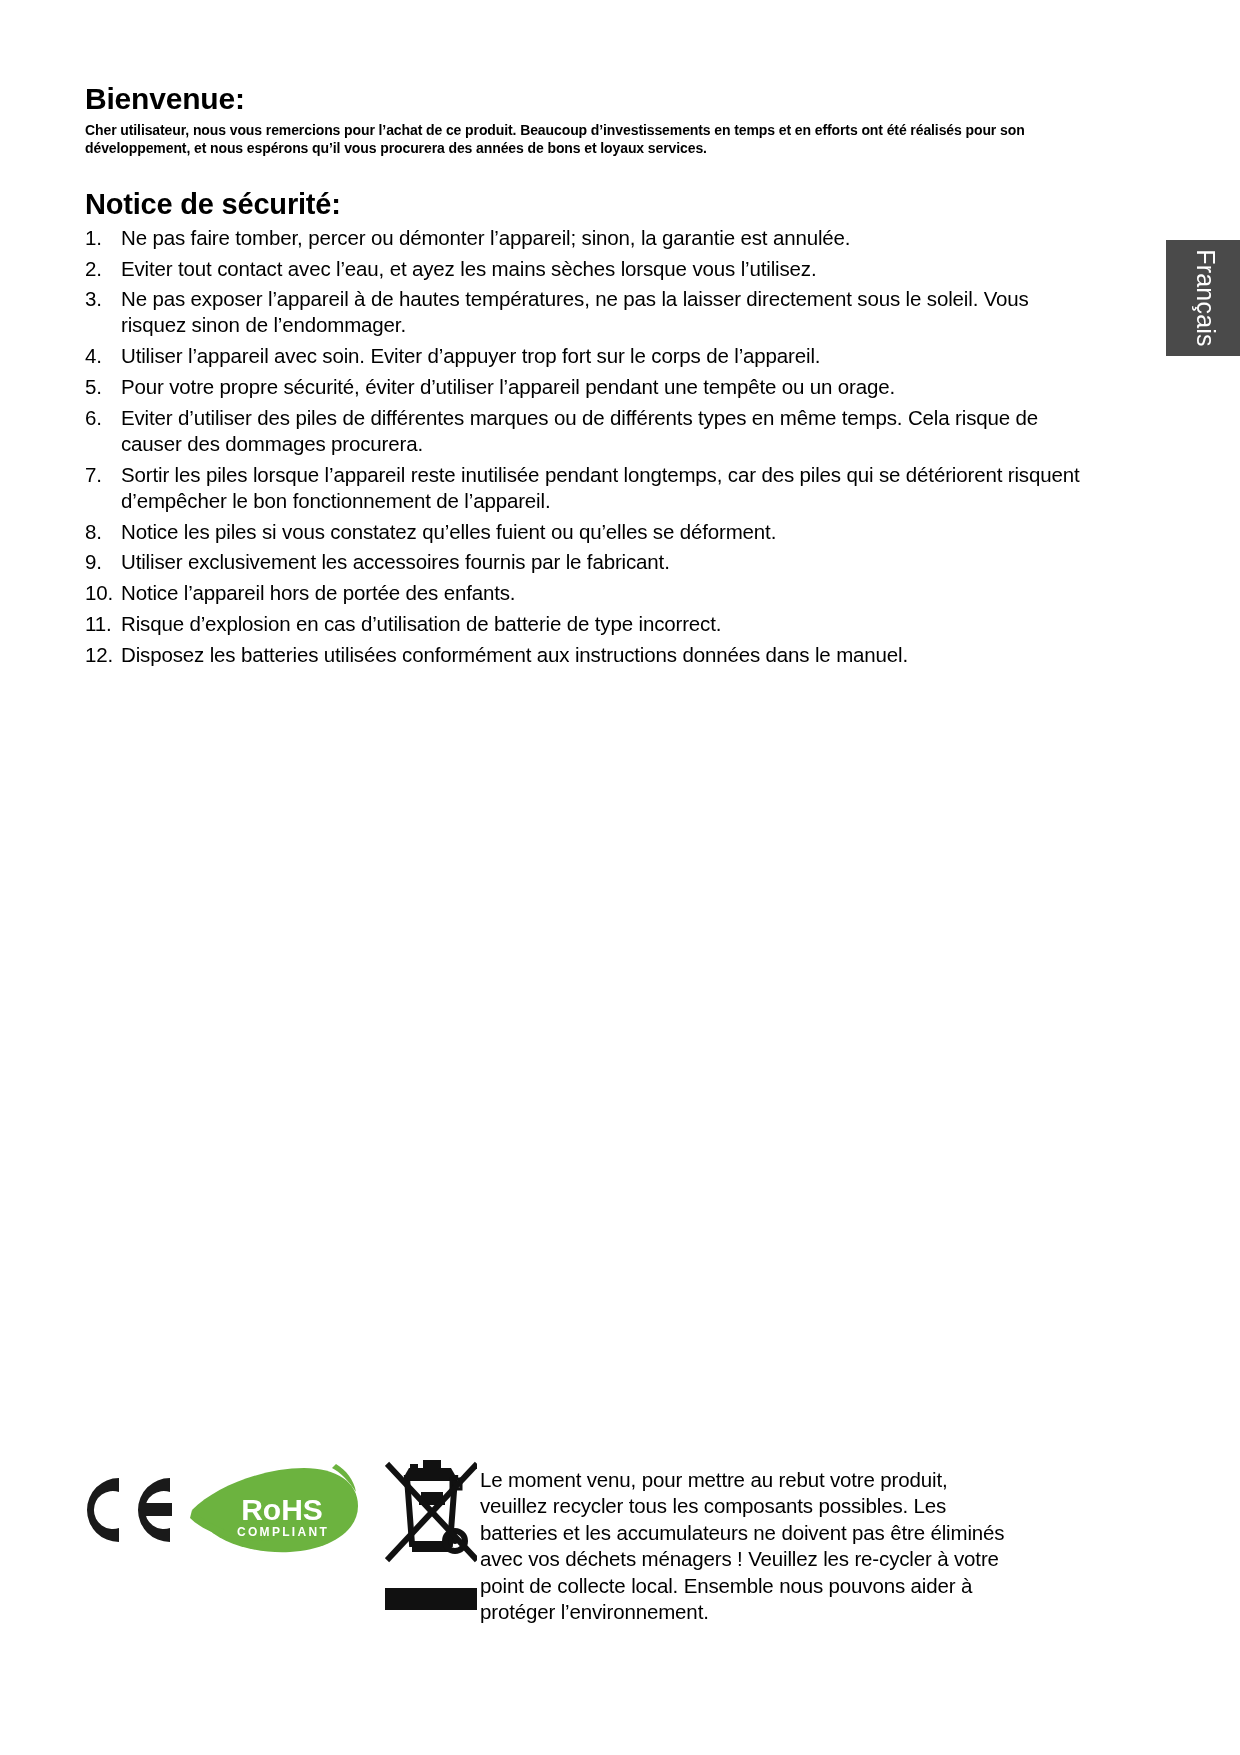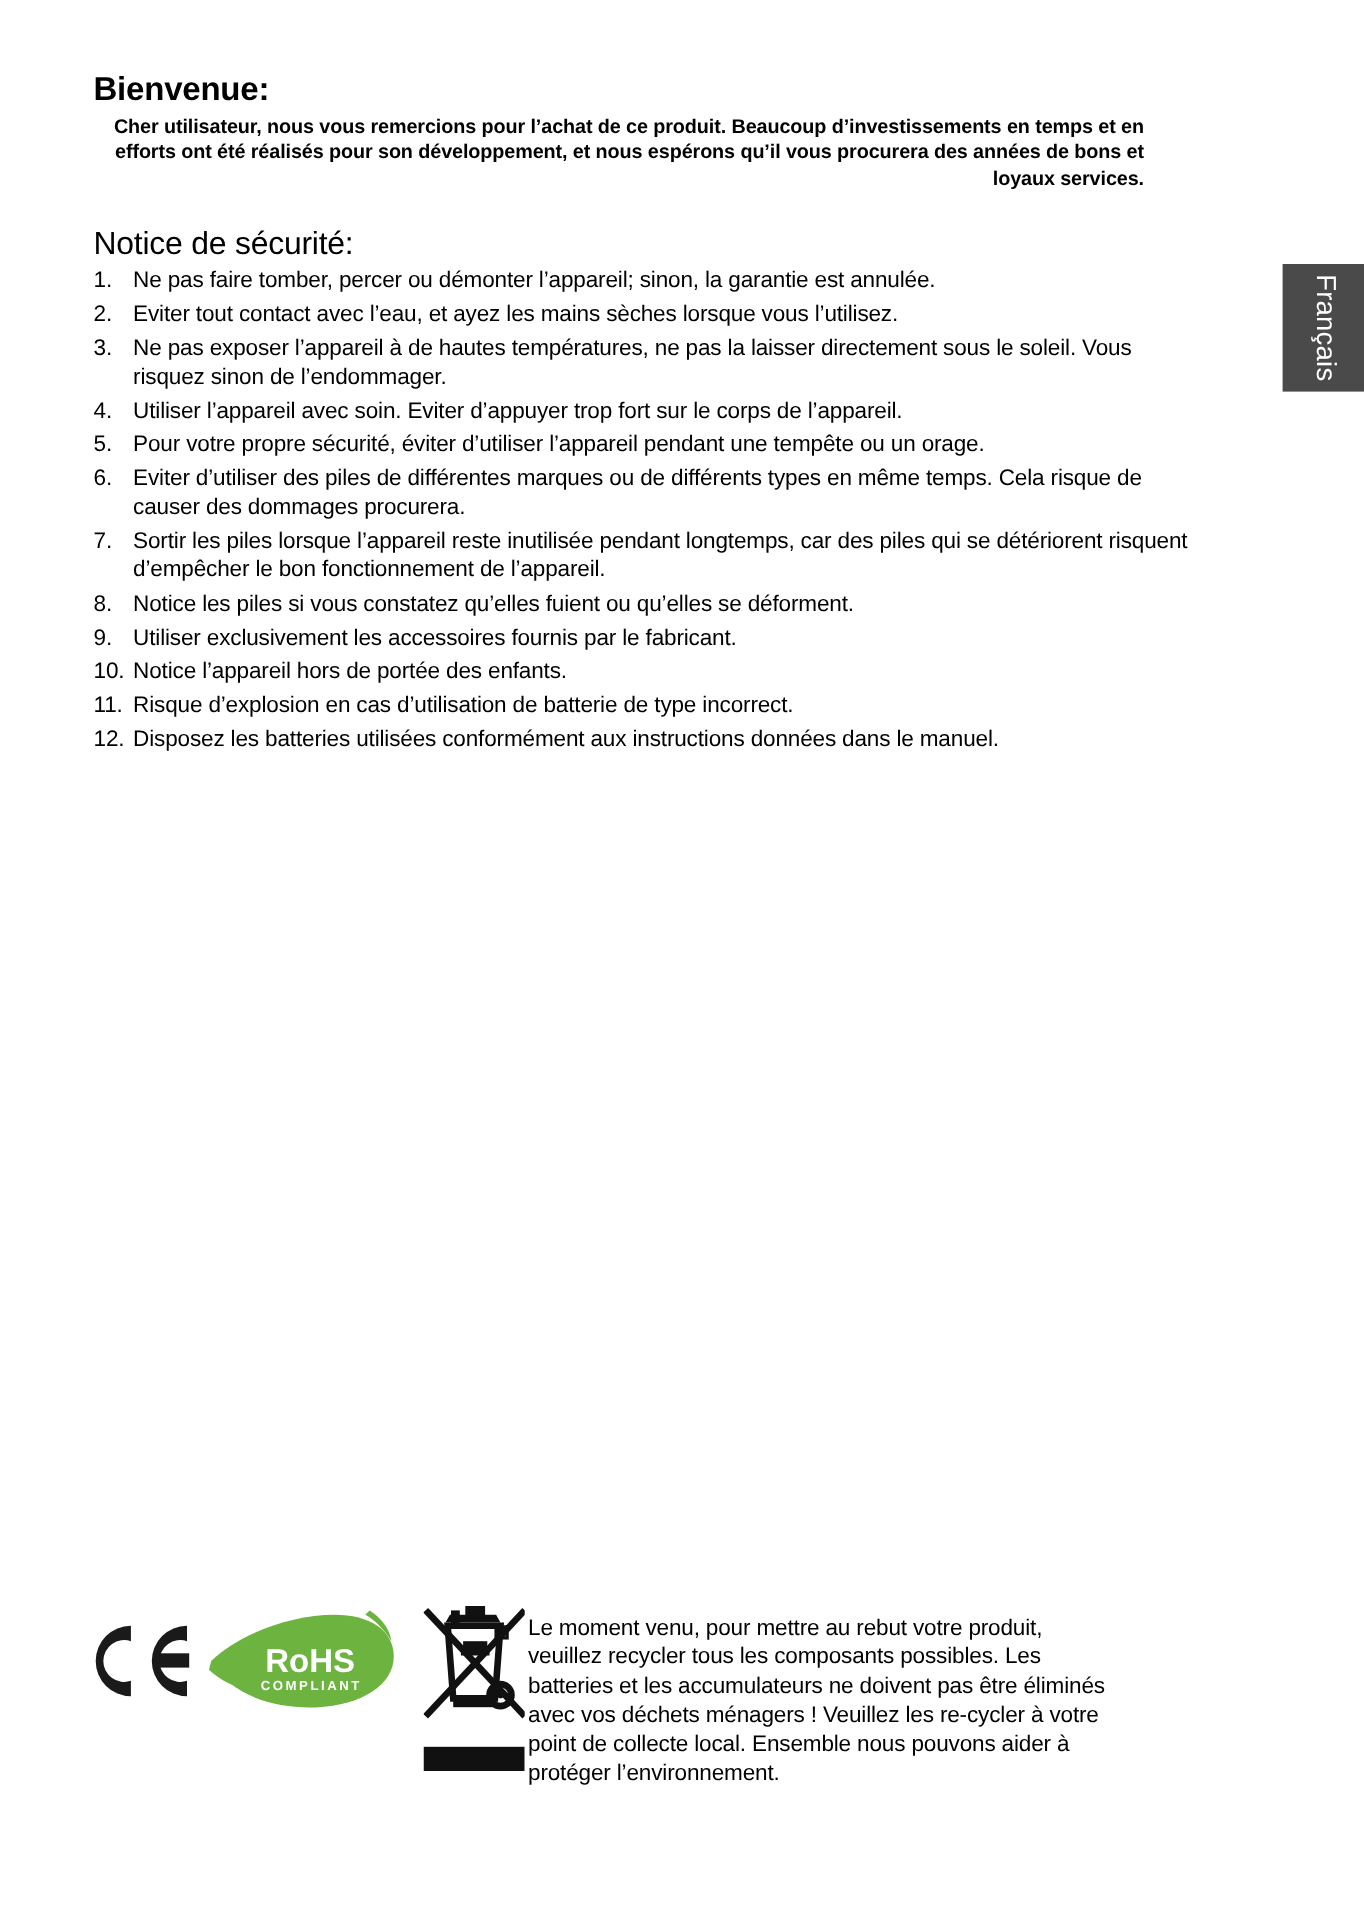--- a/index.html
+++ b/index.html
@@ -45,45 +45,44 @@
     font-family: "Liberation Sans", sans-serif;
     font-size: 25px;
     letter-spacing: 0.2px;
     line-height: 1;
   }
 
   
   .content {
     position: absolute;
     left: 85px;
-    top: 65px;
+    top: 82px;
     width: 1010px;
   }
 
   h1.welcome-heading {
     font-size: 30px;
     font-weight: bold;
     margin: 0 0 4px 0;
     line-height: 1.15;
     letter-spacing: -0.2px;
   }
 
   .welcome-body {
-    font-size: 18px;
+    font-size: 14px;
     font-weight: bold;
     line-height: 1.32;
     margin: 0;
     width: 955px;
     letter-spacing: -0.1px;
-    text-align: right;
   }
 
   h2.safety-heading {
     font-size: 29px;
-    font-weight: normal;
+    font-weight: bold;
     margin: 31px 0 3px 0;
     line-height: 1.15;
     letter-spacing: -0.2px;
   }
 
   ol.safety-list {
     list-style: none;
     margin: 0;
     padding: 0;
     font-size: 20.5px;

